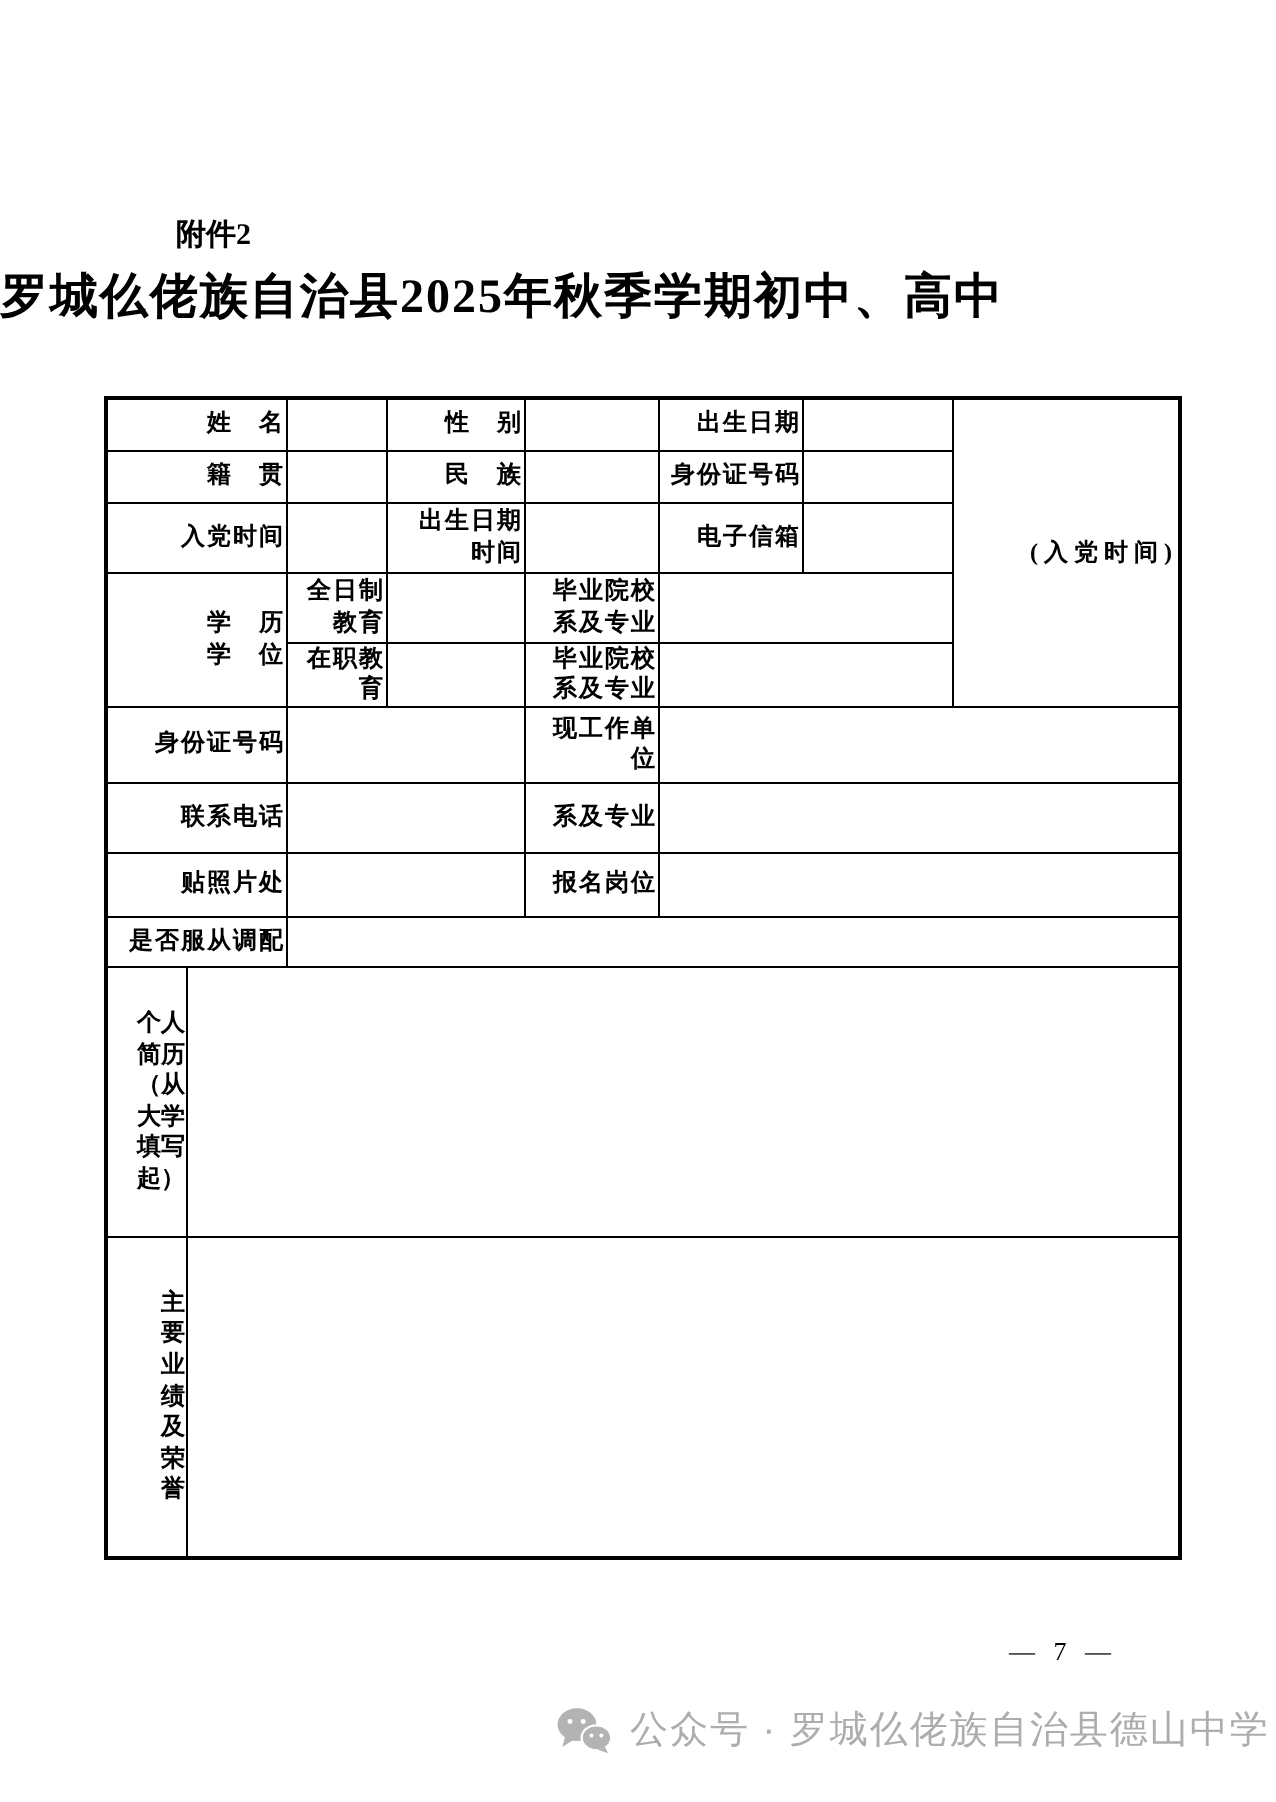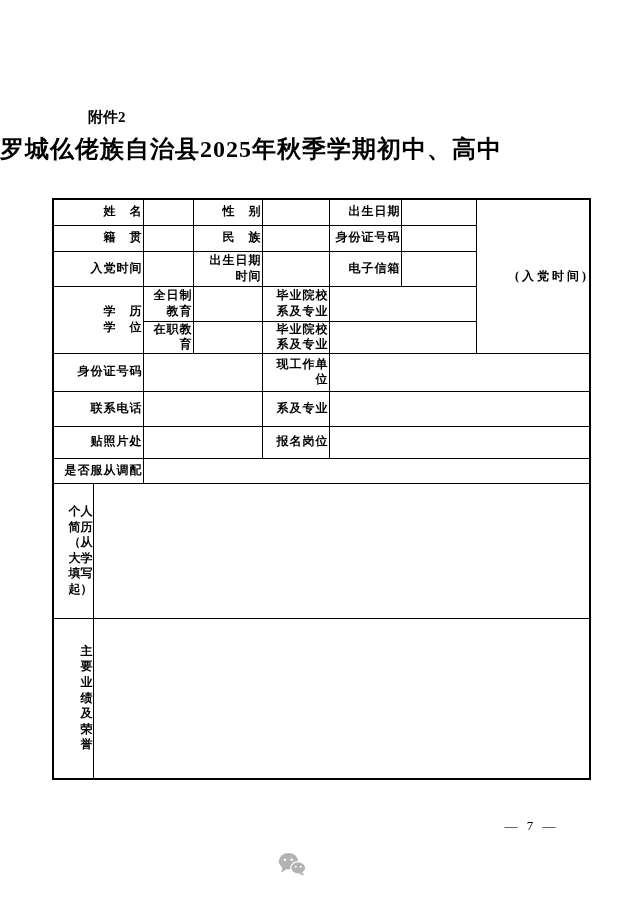--- a/index.html
+++ b/index.html
@@ -195,15 +195,16 @@
     <svg class="wechat-icon" viewBox="0 0 36 30" xmlns="http://www.w3.org/2000/svg">
       <ellipse cx="13.5" cy="11.5" rx="12.5" ry="10.5" fill="#b3b3b3"></ellipse>
       <path d="M6 19 L4 26 L12 21 Z" fill="#b3b3b3"></path>
       <circle cx="9" cy="9.5" r="1.6" fill="#ffffff"></circle>
       <circle cx="17.5" cy="9.5" r="1.6" fill="#ffffff"></circle>
       <ellipse cx="26" cy="20" rx="9.5" ry="8" fill="#b3b3b3" stroke="#ffffff" stroke-width="1.5"></ellipse>
       <path d="M31.5 26 L33.5 30 L26.5 27.5 Z" fill="#b3b3b3"></path>
       <circle cx="22.8" cy="18.5" r="1.3" fill="#ffffff"></circle>
       <circle cx="29.2" cy="18.5" r="1.3" fill="#ffffff"></circle>
     </svg>
+    <span>公众号 · 罗城仫佬族自治县德山中学</span>
   </div>
 
 </div>
 
 </body></html>

